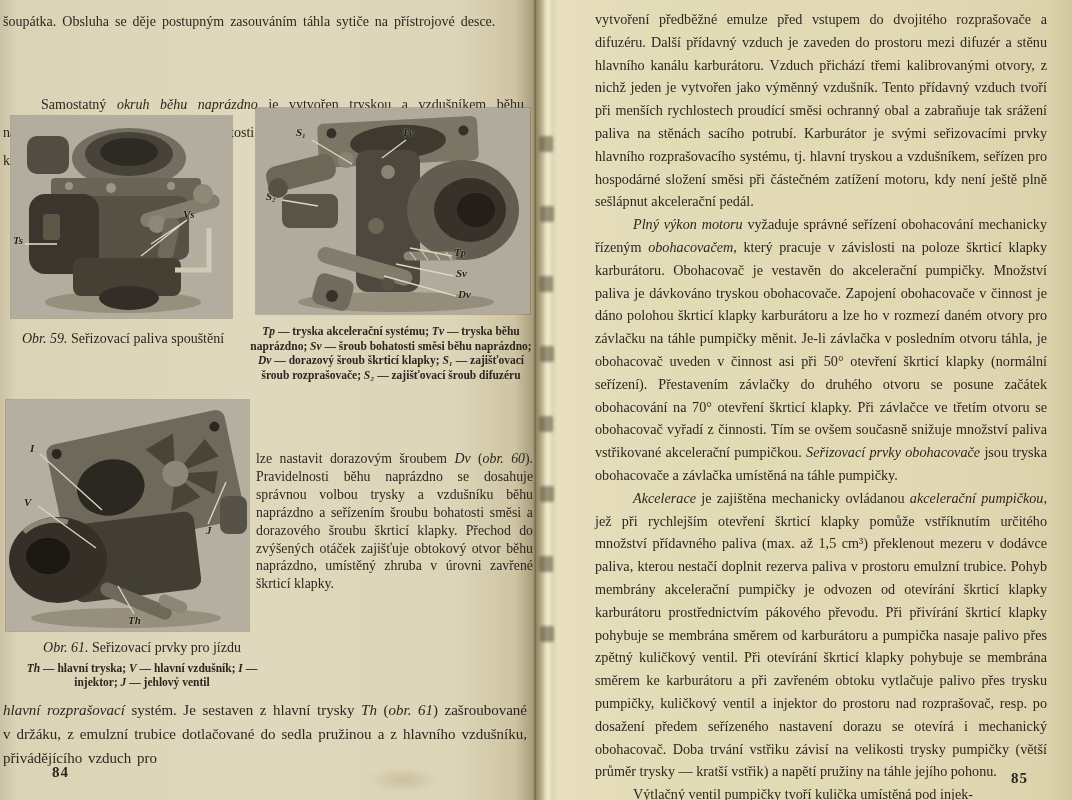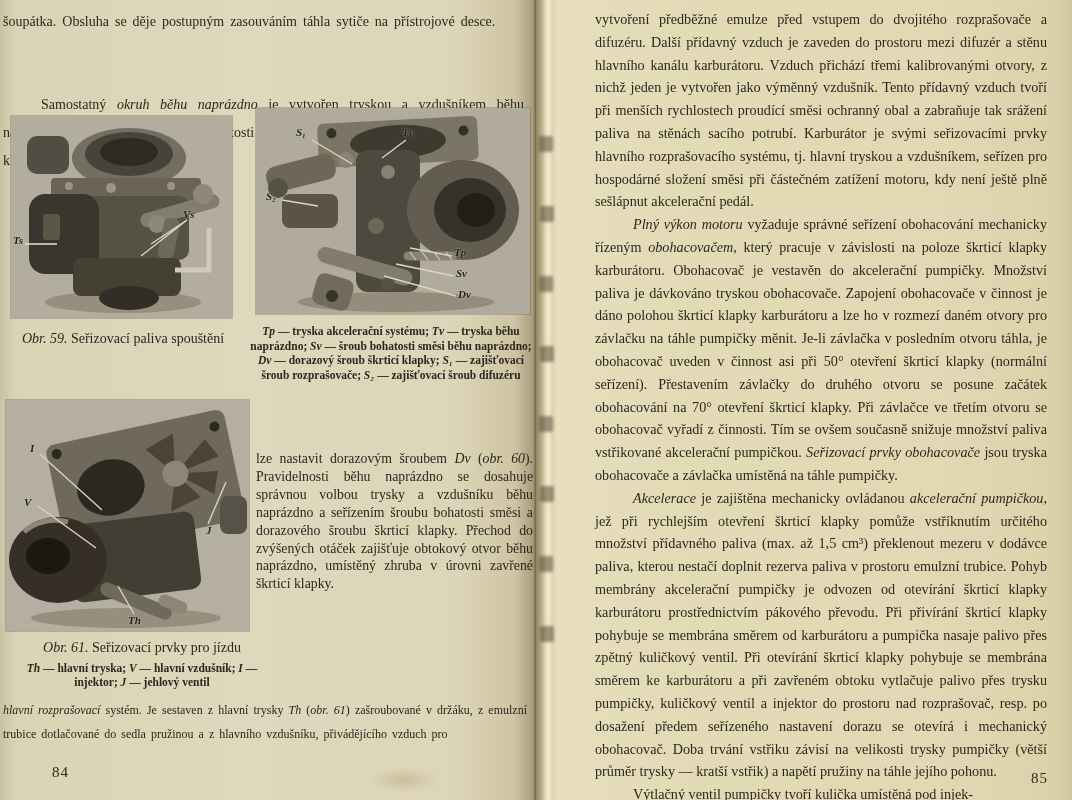--- a/index.html
+++ b/index.html
@@ -11,26 +11,26 @@
   .page-right{background:linear-gradient(90deg,#8f8460 0%,#cdc39e 1.5%,#e7dfbd 4%,#e3dab6 25%,#e2d9b4 75%,#dcd2ac 95%,#d2c8a0 100%);}
   .page-right::before{content:"";position:absolute;left:7px;top:0;bottom:0;width:10px;
     background:linear-gradient(90deg,rgba(250,245,220,0),rgba(248,242,214,.85),rgba(250,245,220,0));pointer-events:none;}
   .abs{position:absolute;margin:0;}
   .body-text{font-size:14px;line-height:28px;text-align:justify;word-spacing:2.5px;}
   .body-text i,.cap i,.col-text i{font-style:italic;}
   .ind{text-indent:38px;margin-top:36px;}
   .col-text{font-size:13.8px;line-height:17.9px;text-align:justify;}
   .col-text p{margin:0;}
   .col-text .ind2{text-indent:26px;}
-  .bottom-text{font-size:12px;line-height:23.8px;text-align:justify;word-spacing:2px;}
+  .bottom-text{font-size:15px;line-height:23.8px;text-align:justify;word-spacing:2px;}
   .rp-text{position:absolute;left:59px;top:8px;width:452px;font-size:14.2px;line-height:22.8px;text-align:justify;}
   .rp-text p{margin:0;}
   .cap-title{font-size:14px;line-height:18.5px;text-align:center;}
   .cap-legend{font-size:11.5px;line-height:14.5px;text-align:center;font-weight:bold;margin-top:3px;}
-  .page-num{font-size:15px;font-weight:normal;letter-spacing:1px;}
+  .page-num{font-size:15px;font-weight:bold;letter-spacing:1px;}
   .photo{position:absolute;background:#b2ad9e;box-shadow:inset 0 0 14px rgba(55,50,40,.4),0 0 0 1px rgba(100,94,76,.35);}
   .photo svg{display:block;}
   .plabel{position:absolute;font-style:italic;font-weight:600;font-size:11px;color:#24211b;
     text-shadow:0 0 2px rgba(215,210,192,.9);white-space:nowrap;}
   .tab-mark{position:absolute;width:14px;height:16px;background:#473e2a;opacity:.5;border-radius:2px;filter:blur(1.6px);pointer-events:none;}
   .stain{position:absolute;left:368px;top:768px;width:70px;height:24px;border-radius:50%;
     background:radial-gradient(ellipse,rgba(150,128,82,.28),rgba(150,128,82,0) 70%);filter:blur(2px);pointer-events:none;}
 </style>
 </head>
 <body>
@@ -166,21 +166,21 @@
     <div class="stain"></div>
   </div>
 
   <div class="page page-right">
     <div class="rp-text">
       <p><span>vytvoření předběžné emulze před vstupem do dvojitého rozprašovače a difuzéru. Další přídavný vzduch je zaveden do prostoru mezi difuzér a stěnu hlavního kanálu karburátoru. Vzduch přichází třemi kalibrovanými otvory, z nichž jeden je vytvořen jako výměnný vzdušník. Tento přídavný vzduch tvoří při menších rychlostech proudící směsi ochranný obal a zabraňuje tak srážení paliva na stěnách sacího potrubí. Karburátor je svými seřizovacími prvky hlavního rozprašovacího systému, tj. hlavní tryskou a vzdušníkem, seřízen pro hospodárné složení směsi při částečném zatížení motoru, kdy není ještě plně sešlápnut akcelerační pedál.</span></p>
       <p class="ind"><i>Plný výkon motoru</i><span> vyžaduje správné seřízení obohacování mechanicky řízeným </span><i>obohacovačem</i><span>, který pracuje v závislosti na poloze škrticí klapky karburátoru. Obohacovač je vestavěn do akcelerační pumpičky. Množství paliva je dávkováno tryskou obohacovače. Zapojení obohacovače v činnost je dáno polohou škrticí klapky karburátoru a lze ho v rozmezí daném otvory pro závlačku na táhle pumpičky měnit. Je-li závlačka v posledním otvoru táhla, je obohacovač uveden v činnost asi při 50° otevření škrticí klapky (normální seřízení). Přestavením závlačky do druhého otvoru se posune začátek obohacování na 70° otevření škrticí klapky. Při závlačce ve třetím otvoru se obohacovač vyřadí z činnosti. Tím se ovšem současně snižuje množství paliva vstřikované akcelerační pumpičkou. </span><i>Seřizovací prvky obohacovače</i><span> jsou tryska obohacovače a závlačka umístěná na táhle pumpičky.</span></p>
       <p class="ind"><i>Akcelerace</i><span> je zajištěna mechanicky ovládanou </span><i>akcelerační pumpičkou</i><span>, jež při rychlejším otevření škrticí klapky pomůže vstříknutím určitého množství přídavného paliva (max. až 1,5 cm³) překlenout mezeru v dodávce paliva, kterou nestačí doplnit rezerva paliva v prostoru emulzní trubice. Pohyb membrány akcelerační pumpičky je odvozen od otevírání škrticí klapky karburátoru prostřednictvím pákového převodu. Při přivírání škrticí klapky pohybuje se membrána směrem od karburátoru a pumpička nasaje palivo přes zpětný kuličkový ventil. Při otevírání škrticí klapky pohybuje se membrána směrem ke karburátoru a při zavřeném obtoku vytlačuje palivo přes trysku pumpičky, kuličkový ventil a injektor do prostoru nad rozprašovač, resp. po dosažení předem seřízeného nastavení dorazu se otevírá i mechanický obohacovač. Doba trvání vstřiku závisí na velikosti trysky pumpičky (větší průměr trysky — kratší vstřik) a napětí pružiny na táhle jejího pohonu.</span></p>
       <p class="ind"><span>Výtlačný ventil pumpičky tvoří kulička umístěná pod injek-</span></p>
     </div>
-    <div class="abs page-num" style="right:24px;top:770px;text-align:center;">85</div>
+    <div class="abs page-num" style="right:44px;top:770px;text-align:center;">85</div>
   </div>
 
   <div class="tab-mark" style="left:539px;top:136px;"></div>
   <div class="tab-mark" style="left:540px;top:206px;"></div>
   <div class="tab-mark" style="left:539px;top:276px;"></div>
   <div class="tab-mark" style="left:540px;top:346px;"></div>
   <div class="tab-mark" style="left:539px;top:416px;"></div>
   <div class="tab-mark" style="left:540px;top:486px;"></div>
   <div class="tab-mark" style="left:539px;top:556px;"></div>
   <div class="tab-mark" style="left:540px;top:626px;"></div>

